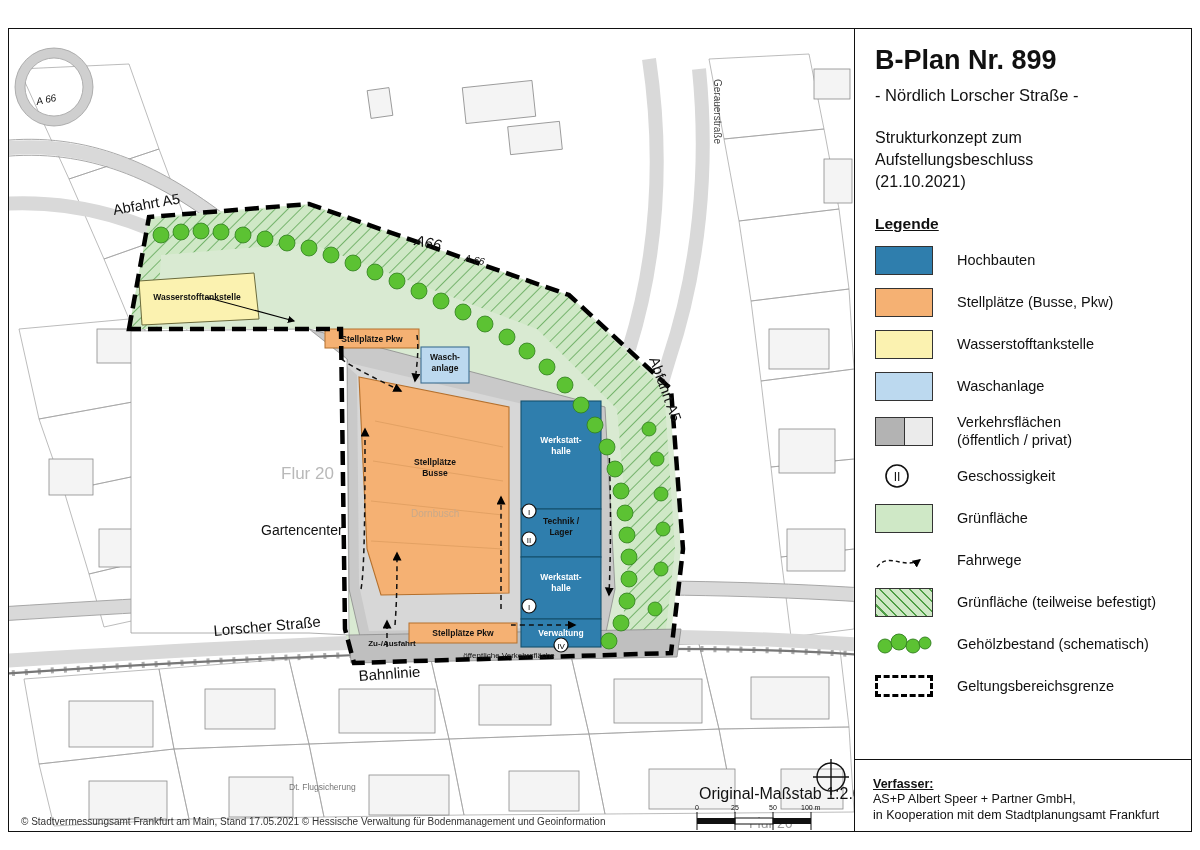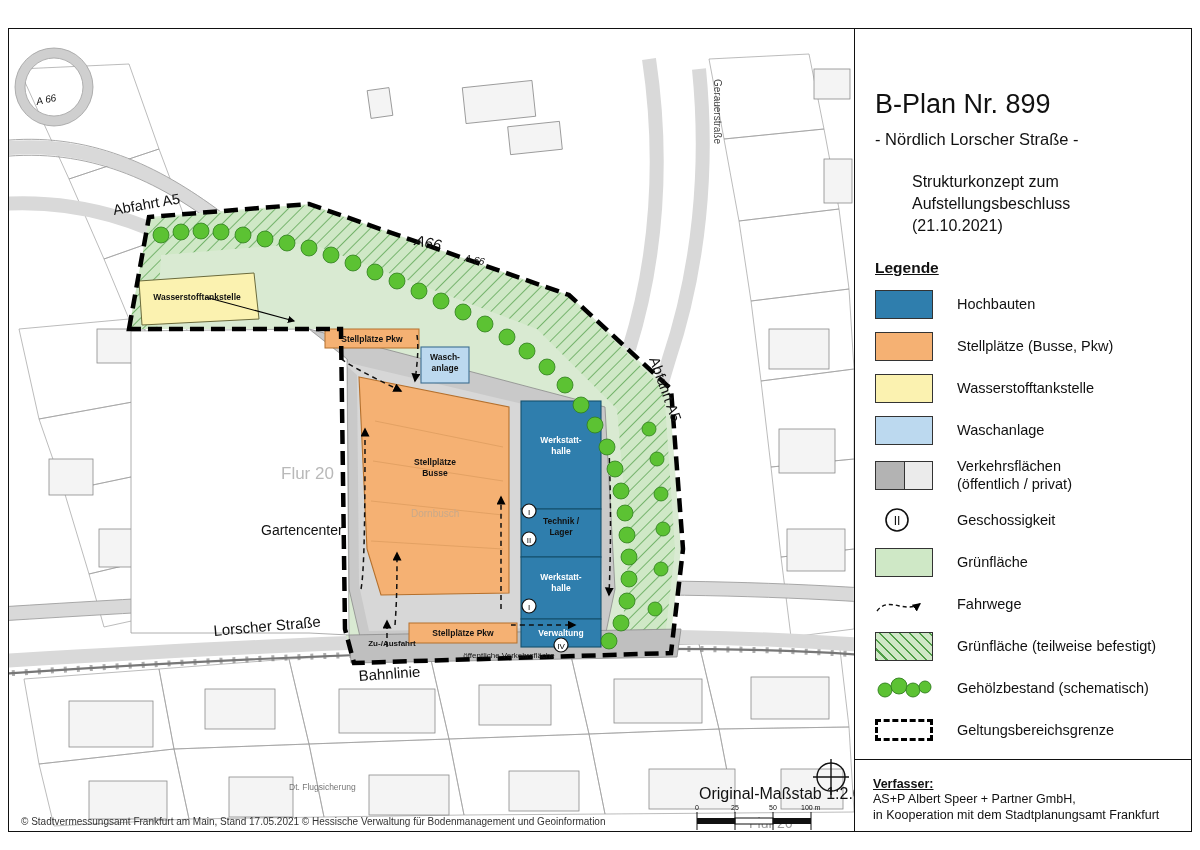--- a/index.html
+++ b/index.html
@@ -8,23 +8,23 @@
 
   .frame{position:absolute;left:8px;top:28px;width:1184px;height:804px;border:1px solid #111;box-sizing:border-box;background:#fff;}
 
   
   .mappanel{position:absolute;left:0;top:0;width:845px;height:802px;overflow:hidden;background:#ffffff;}
   .mapsvg{position:absolute;left:0;top:0;}
 
   
   .legendpanel{position:absolute;left:845px;top:0;width:337px;height:802px;background:#fff;border-left:1px solid #111;box-sizing:border-box;}
   .lp-inner{position:absolute;left:20px;top:16px;width:300px;}
-  .title{font-size:27px;font-weight:normal;color:#111;letter-spacing:0px;margin-top:44px;}
+  .title{font-size:27px;font-weight:bold;color:#111;letter-spacing:0px;}
   .subtitle{font-size:16.5px;color:#111;margin-top:10px;}
-  .konzept{font-size:16px;color:#111;margin-top:22px;line-height:1.38;margin-left:37px;}
+  .konzept{font-size:16px;color:#111;margin-top:22px;line-height:1.38;}
   .legende-h{font-size:15.5px;font-weight:bold;color:#111;margin-top:22px;text-decoration:underline;}
 
   .legrow{display:flex;align-items:center;margin-top:12px;}
   .legkey{width:64px;min-width:64px;height:30px;position:relative;display:flex;align-items:center;justify-content:flex-start;}
   .leglabel{font-size:14.5px;color:#111;line-height:1.25;padding-left:18px;}
   .swatch{width:58px;height:29px;border:1px solid #333;box-sizing:border-box;}
   .sw-hoch{background:#2f7ead;}
   .sw-stell{background:#f5b173;}
   .sw-wasser{background:#fbf2b0;}
   .sw-wasch{background:#bcd9ef;}

